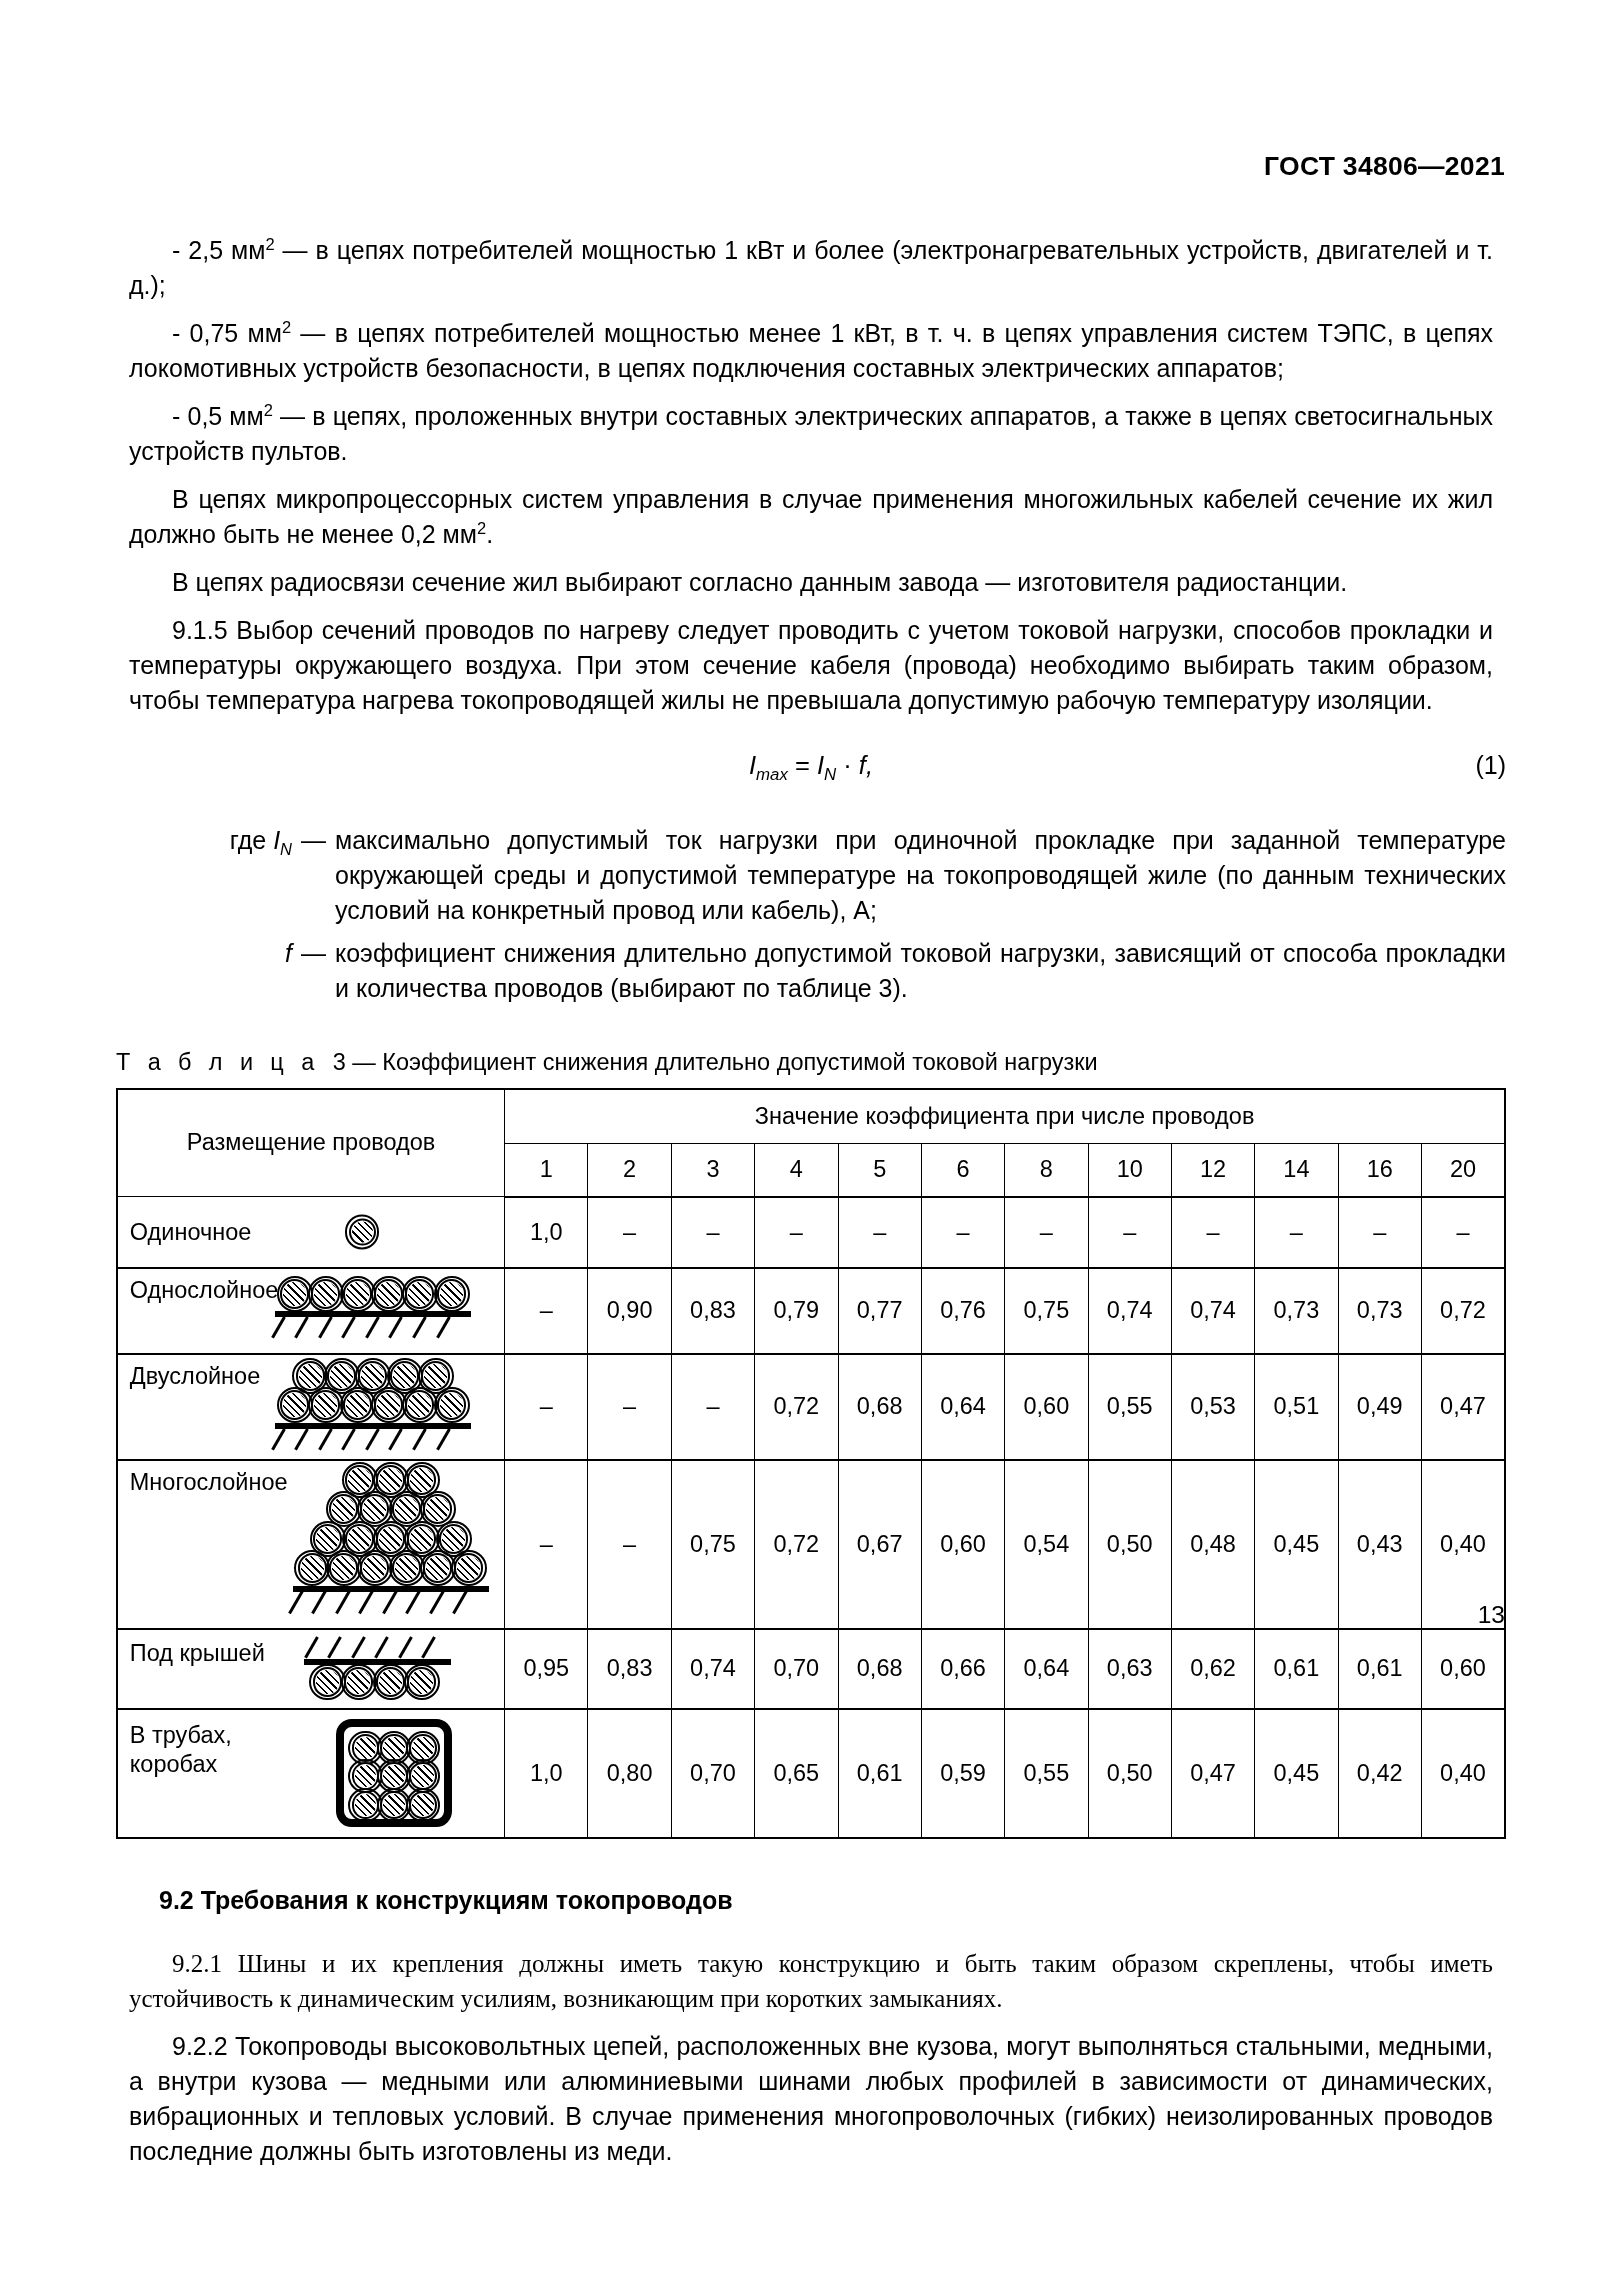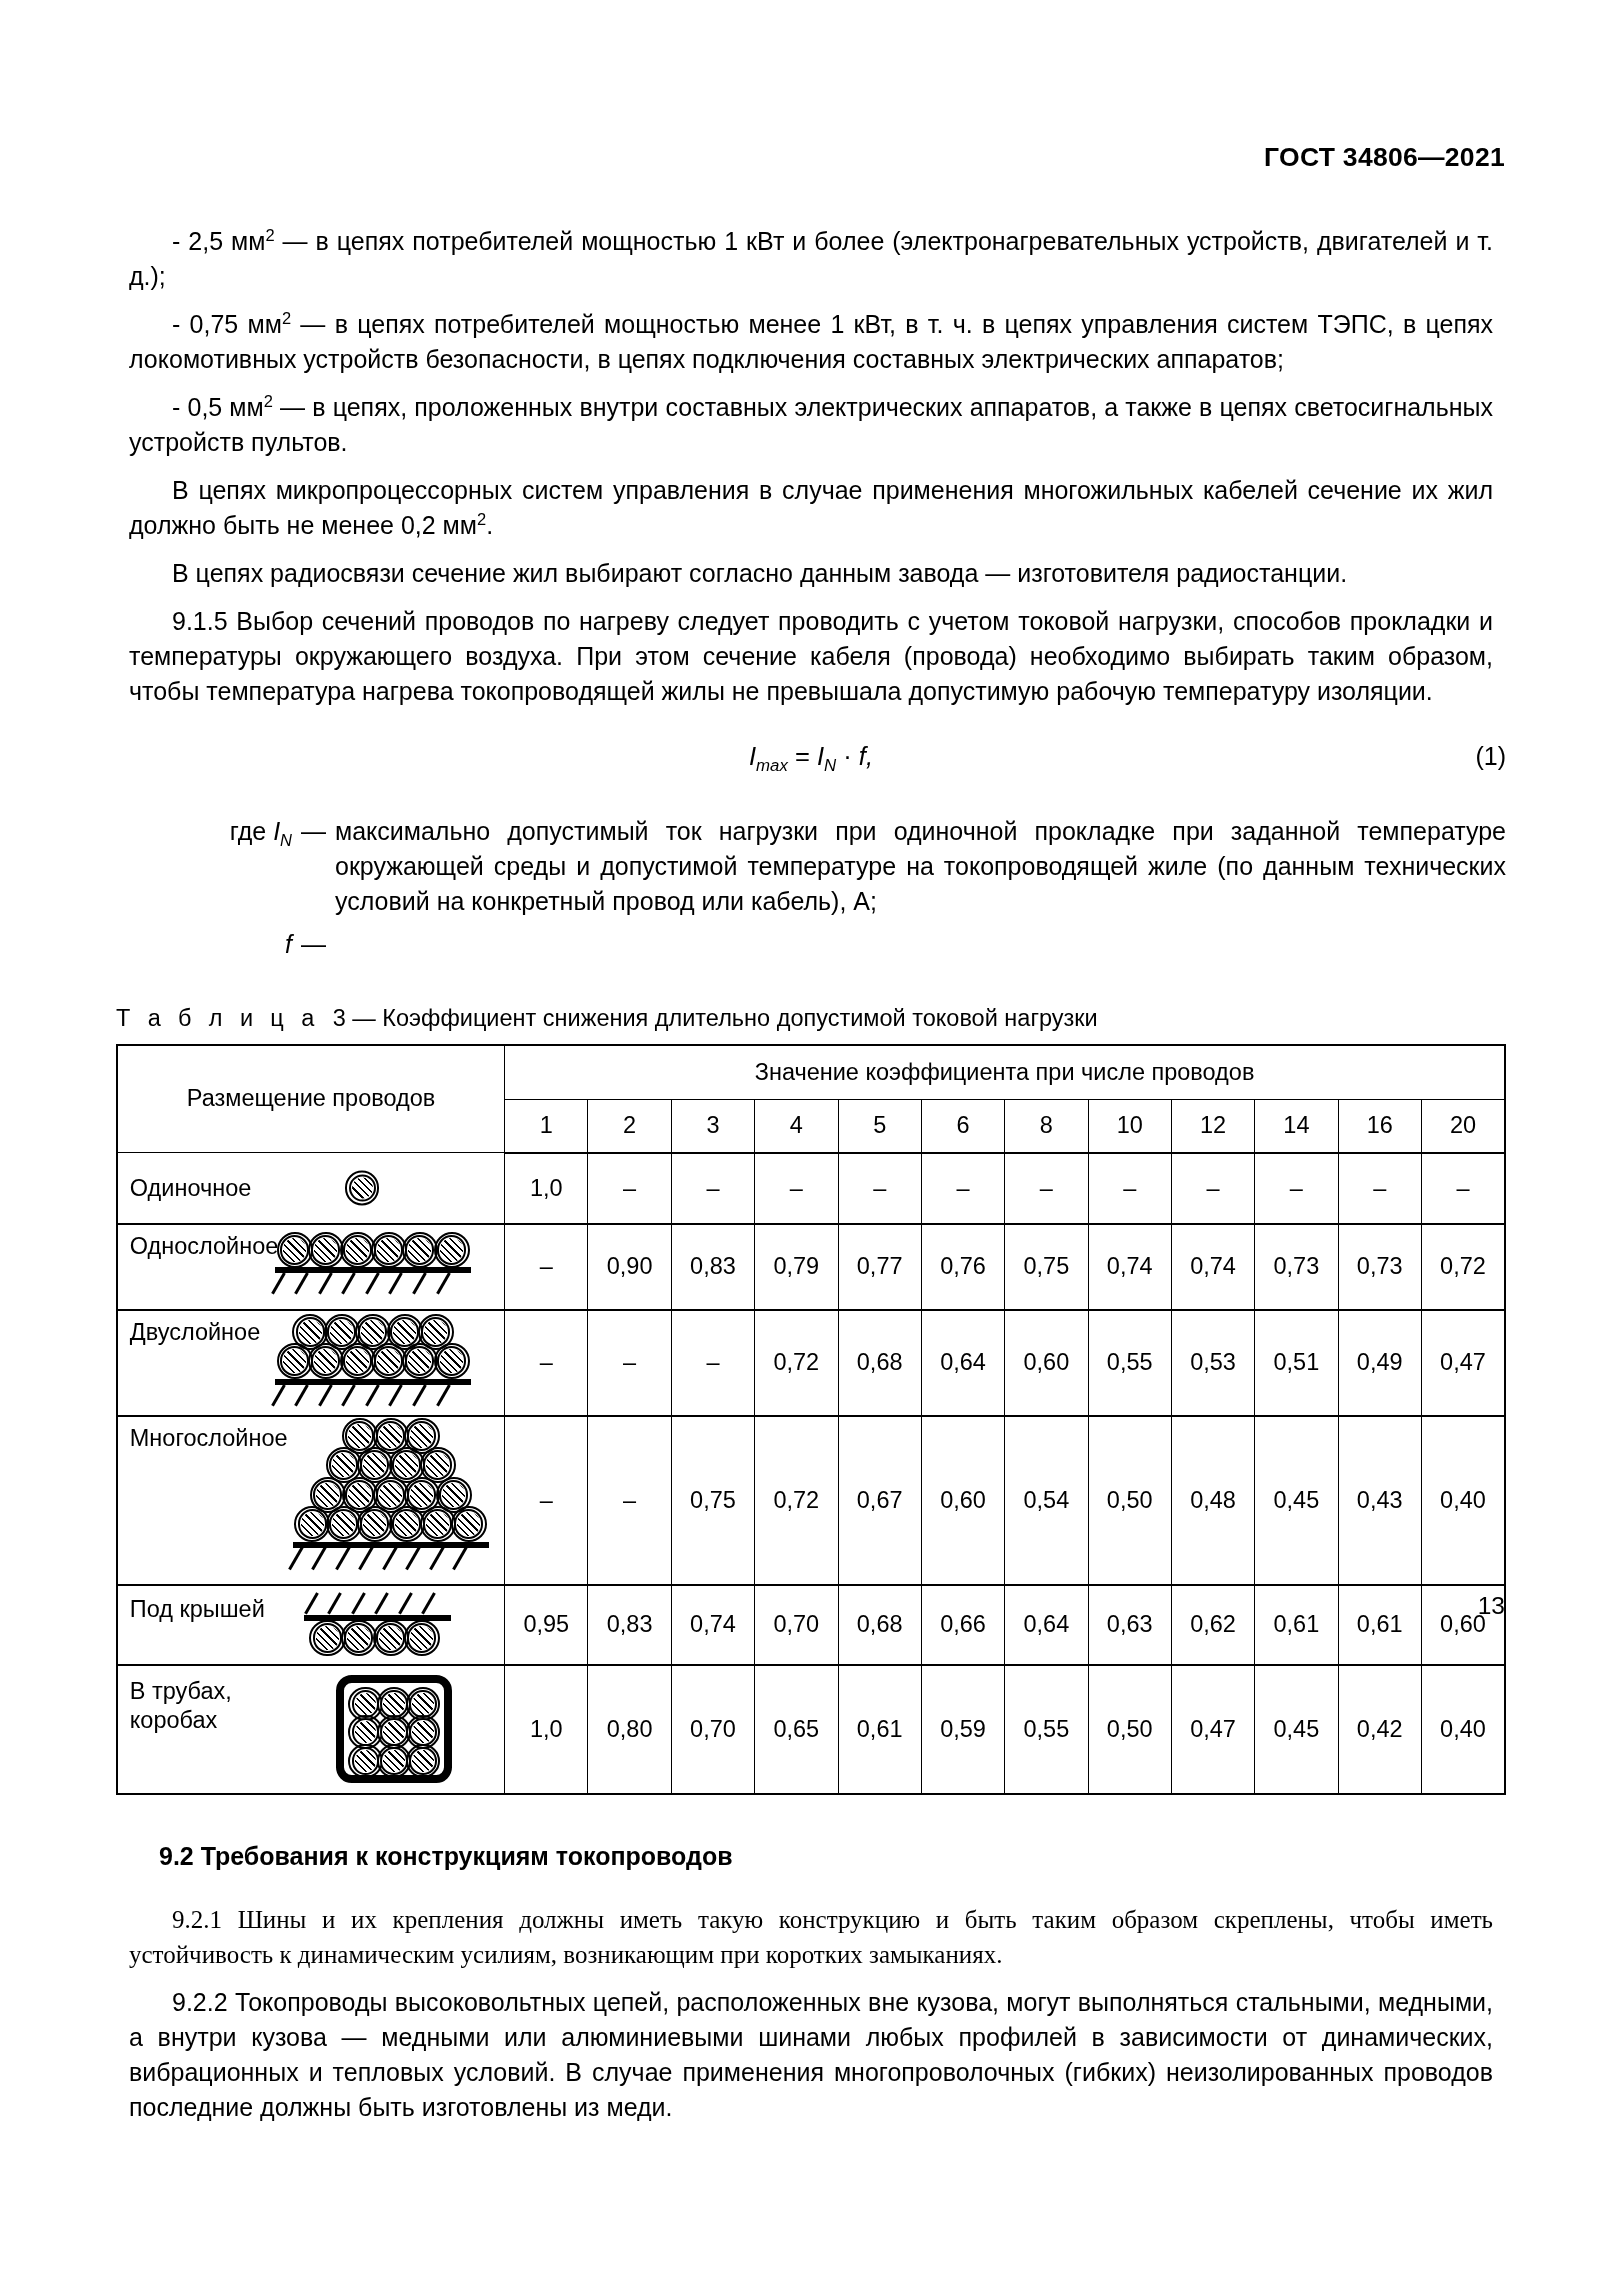--- a/index.html
+++ b/index.html
@@ -8,21 +8,21 @@
     width: 1621px;
     height: 2293px;
     background: #ffffff;
     font-family: "Liberation Sans", sans-serif;
     color: #000000;
     position: relative;
     overflow: hidden;
   }
   .page {
     position: absolute;
-    left: 0; top: 0;
+    left: 0; top: 9px;
     width: 1621px;
     height: 1736px;
     padding: 0;
   }
   .header {
     position: absolute;
     top: 142px;
     right: 116px;
     font-size: 26.5px;
     font-weight: bold;
@@ -220,20 +220,21 @@
 
     <div class="deflist">
       <div class="defrow">
         <div class="lbl"><span>где </span><i class="mathvar">I</i><span class="sub">N</span></div>
         <div class="dash">—</div>
         <div class="txt">максимально допустимый ток нагрузки при одиночной прокладке при заданной температуре окружающей среды и допустимой температуре на токопроводящей жиле (по данным технических условий на конкретный провод или кабель), А;</div>
       </div>
       <div class="defrow" style="margin-top:7.8px;">
         <div class="lbl"><i class="mathvar">f</i></div>
         <div class="dash">—</div>
+        <div class="txt">коэффициент снижения длительно допустимой токовой нагрузки, зависящий от способа прокладки и количества проводов (выбирают по таблице 3).</div>
       </div>
     </div>
 
     <div class="table-caption"><span class="sp">Т а б л и ц а</span>&nbsp; <span>3</span> <span>—</span> <span>Коэффициент снижения длительно допустимой токовой нагрузки</span></div>
 
     <table class="coef">
       <colgroup>
         <col style="width:386px">
         <col style="width:83px">
           <col style="width:83px">

